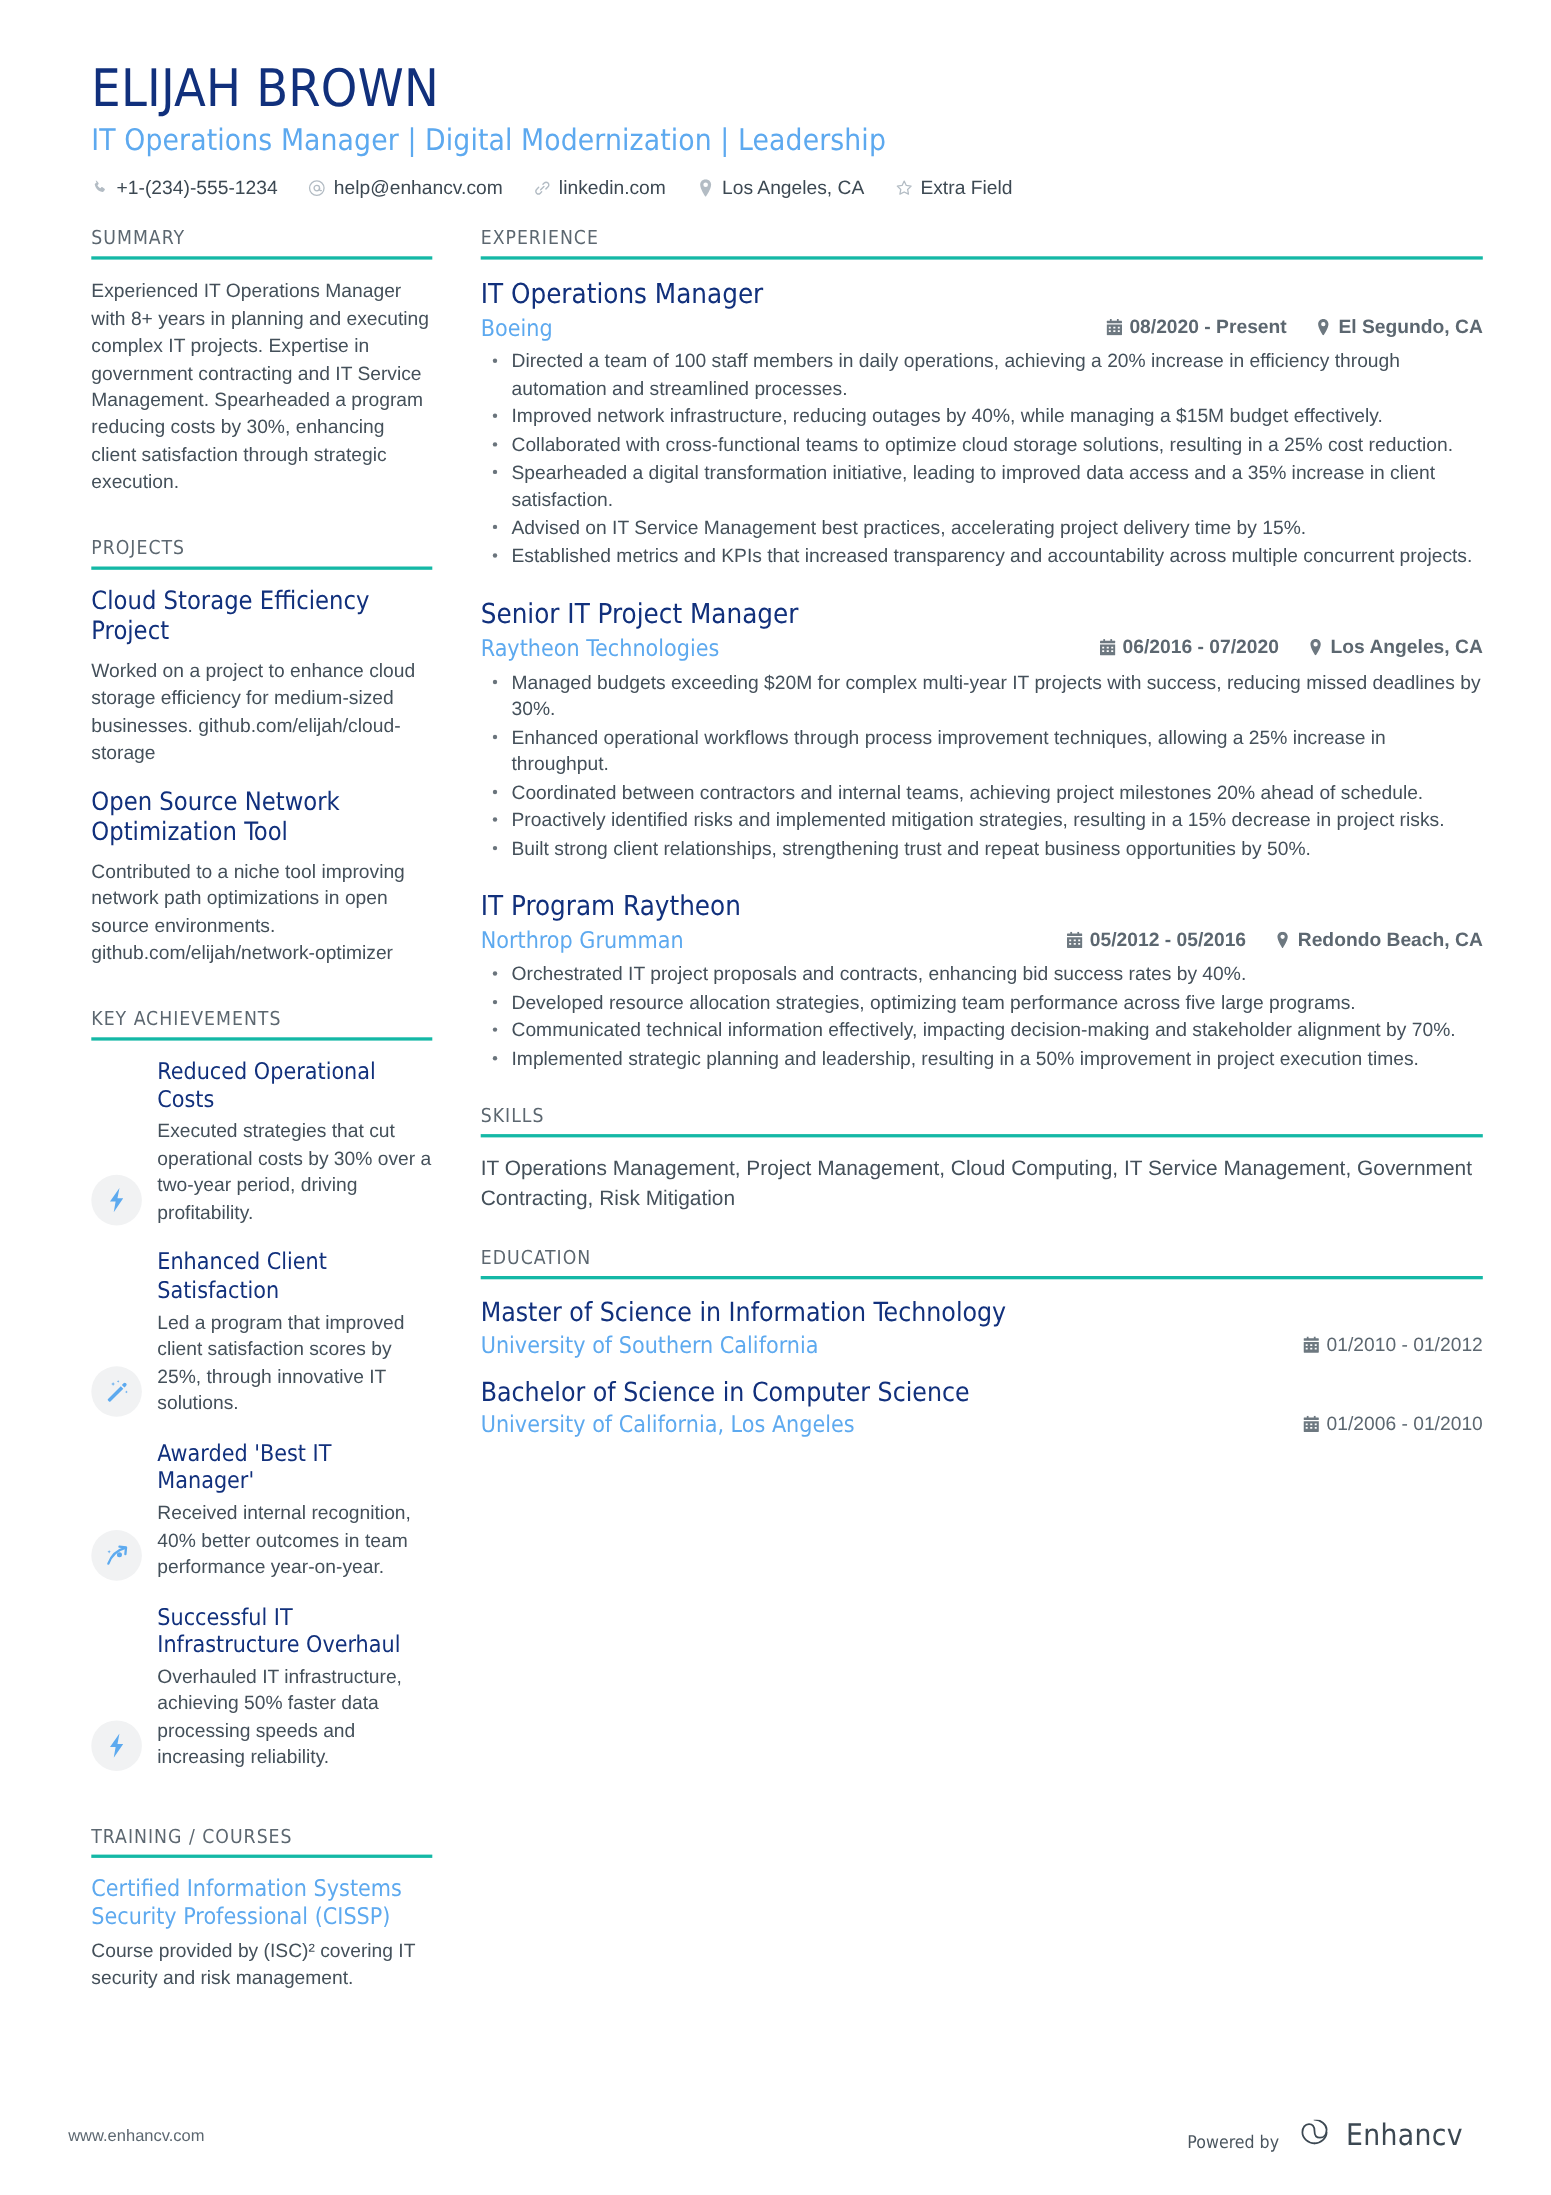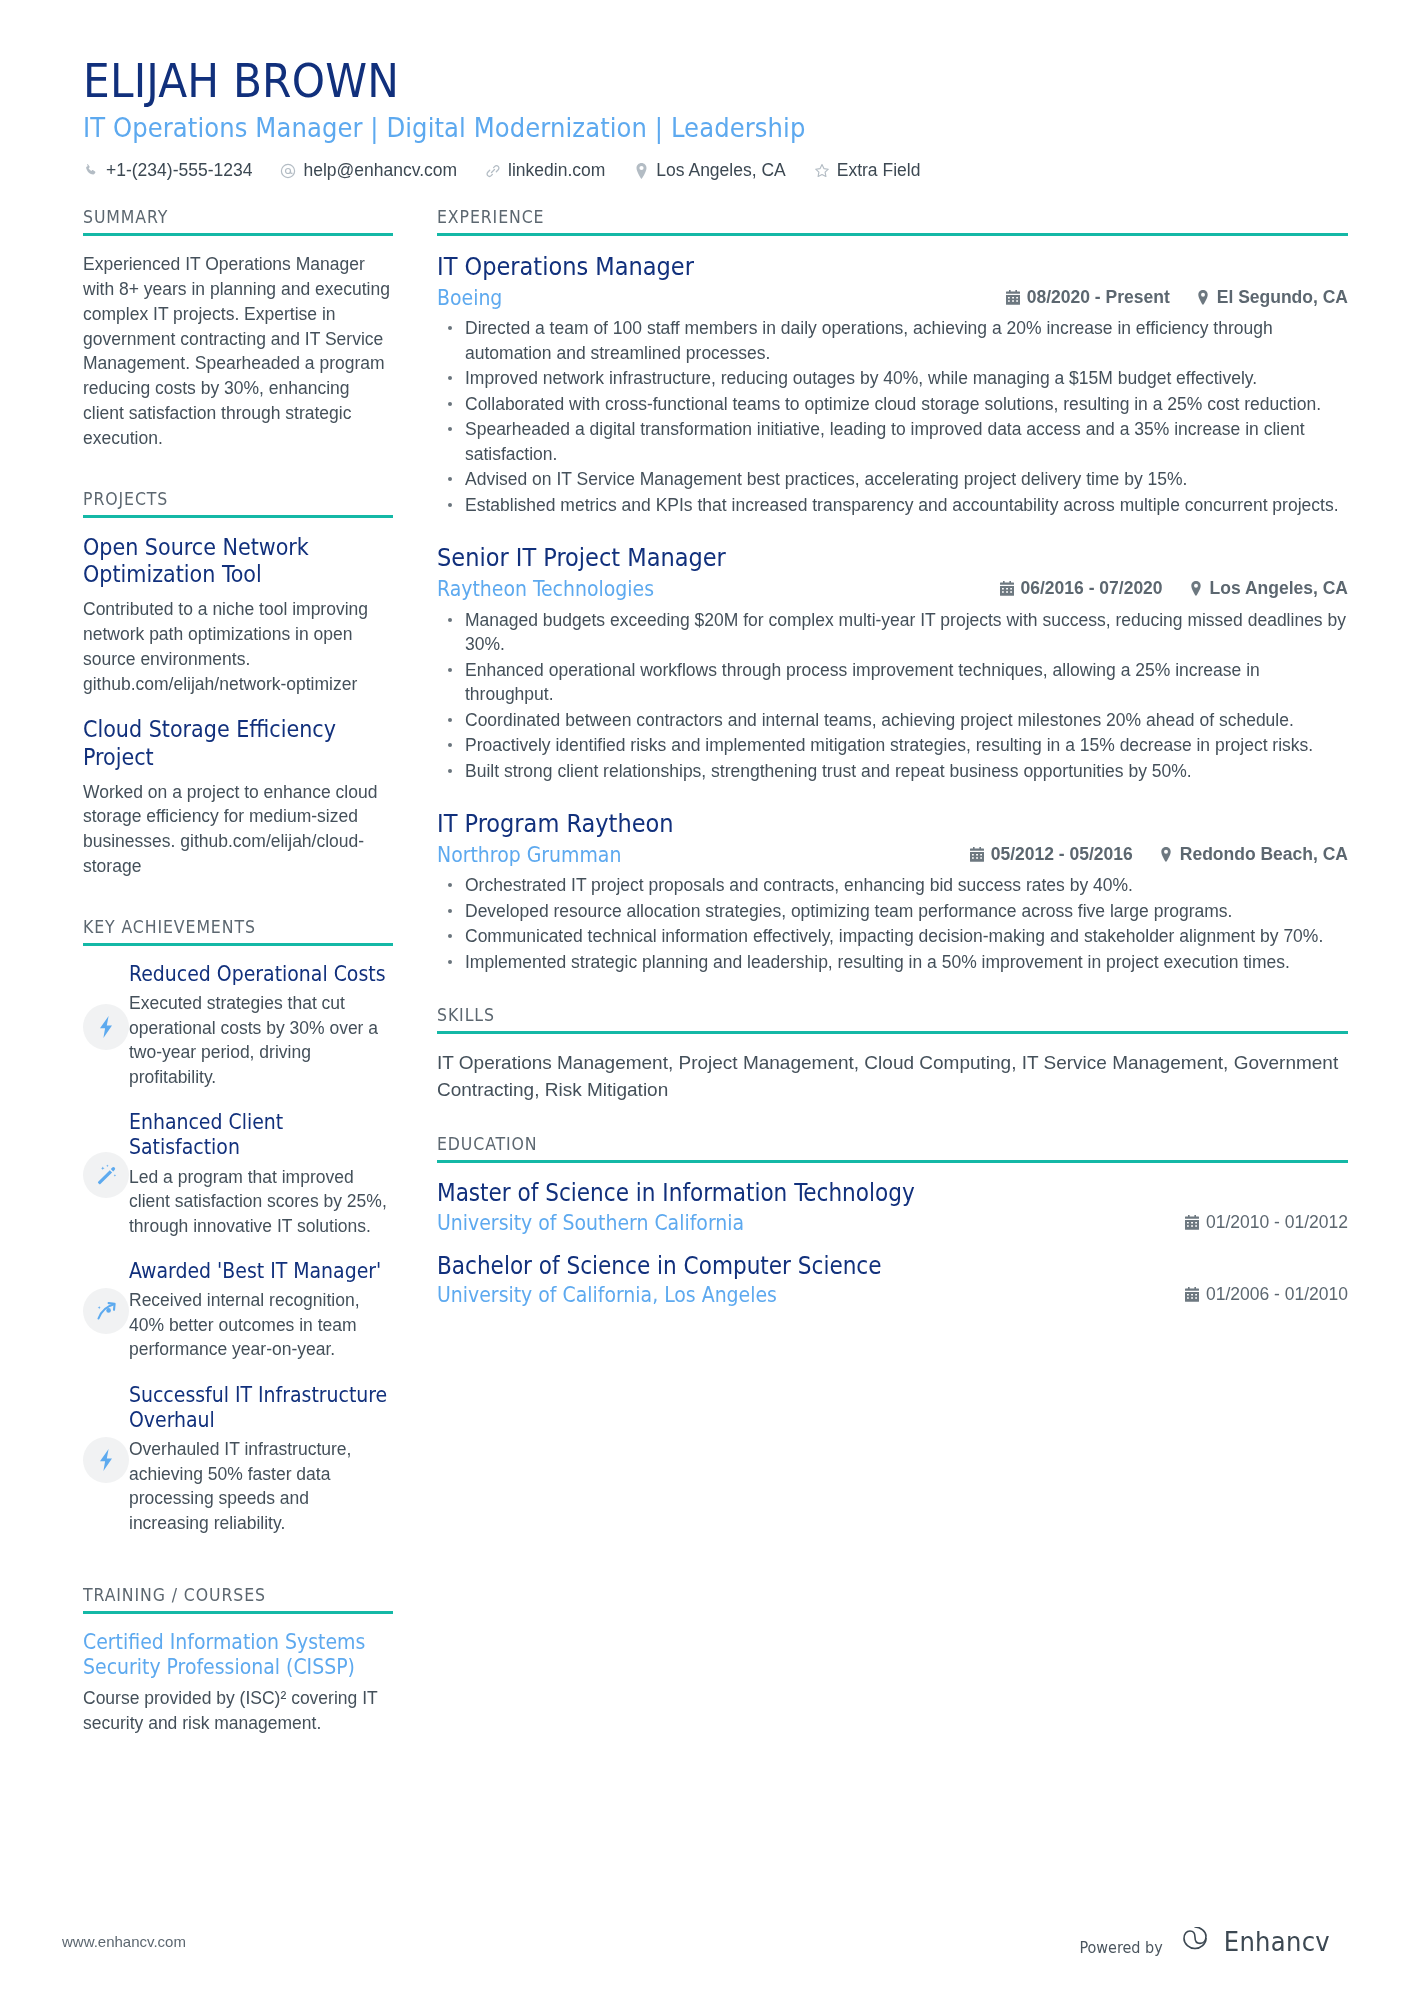--- a/index.html
+++ b/index.html
@@ -110,22 +110,23 @@
   }
   .proj-desc {
     font-size: 17.5px;
     line-height: 1.42;
     color: #44505a;
   }
 
   
   .ach {
     display: flex;
+    gap: 14px;
     margin-bottom: 21px;
-    align-items: center;
+    align-items: flex-end;
   }
   .ach:last-child { margin-bottom: 12px; }
   .ach-badge {
     width: 46px; height: 46px;
     border-radius: 50%;
     background: #f1f2f3;
     flex: none;
     display: flex;
     align-items: center;
     justify-content: center;
@@ -371,27 +372,27 @@
         <div class="sec-title">SUMMARY</div>
         <div class="para">Experienced IT Operations Manager with 8+ years in planning and executing complex IT projects. Expertise in government contracting and IT Service Management. Spearheaded a program reducing costs by 30%, enhancing client satisfaction through strategic execution.</div>
       </div>
 
       <div class="gap-lg"></div>
 
       <div class="sec">
         <div class="sec-title">PROJECTS</div>
 
         <div class="proj">
+          <div class="proj-name">Cloud Storage Efficiency Project</div>
+          <div class="proj-desc">Worked on a project to enhance cloud storage efficiency for medium-sized businesses. github.com/elijah/cloud-storage</div>
+        </div>
+
+        <div class="proj">
           <div class="proj-name">Open Source Network Optimization Tool</div>
           <div class="proj-desc">Contributed to a niche tool improving network path optimizations in open source environments. github.com/elijah/network-optimizer</div>
-        </div>
-
-        <div class="proj">
-          <div class="proj-name">Cloud Storage Efficiency Project</div>
-          <div class="proj-desc">Worked on a project to enhance cloud storage efficiency for medium-sized businesses. github.com/elijah/cloud-storage</div>
         </div>
       </div>
 
       <div class="gap-lg"></div>
 
       <div class="sec">
         <div class="sec-title">KEY ACHIEVEMENTS</div>
 
         <div class="ach">
           <span class="ach-badge">

